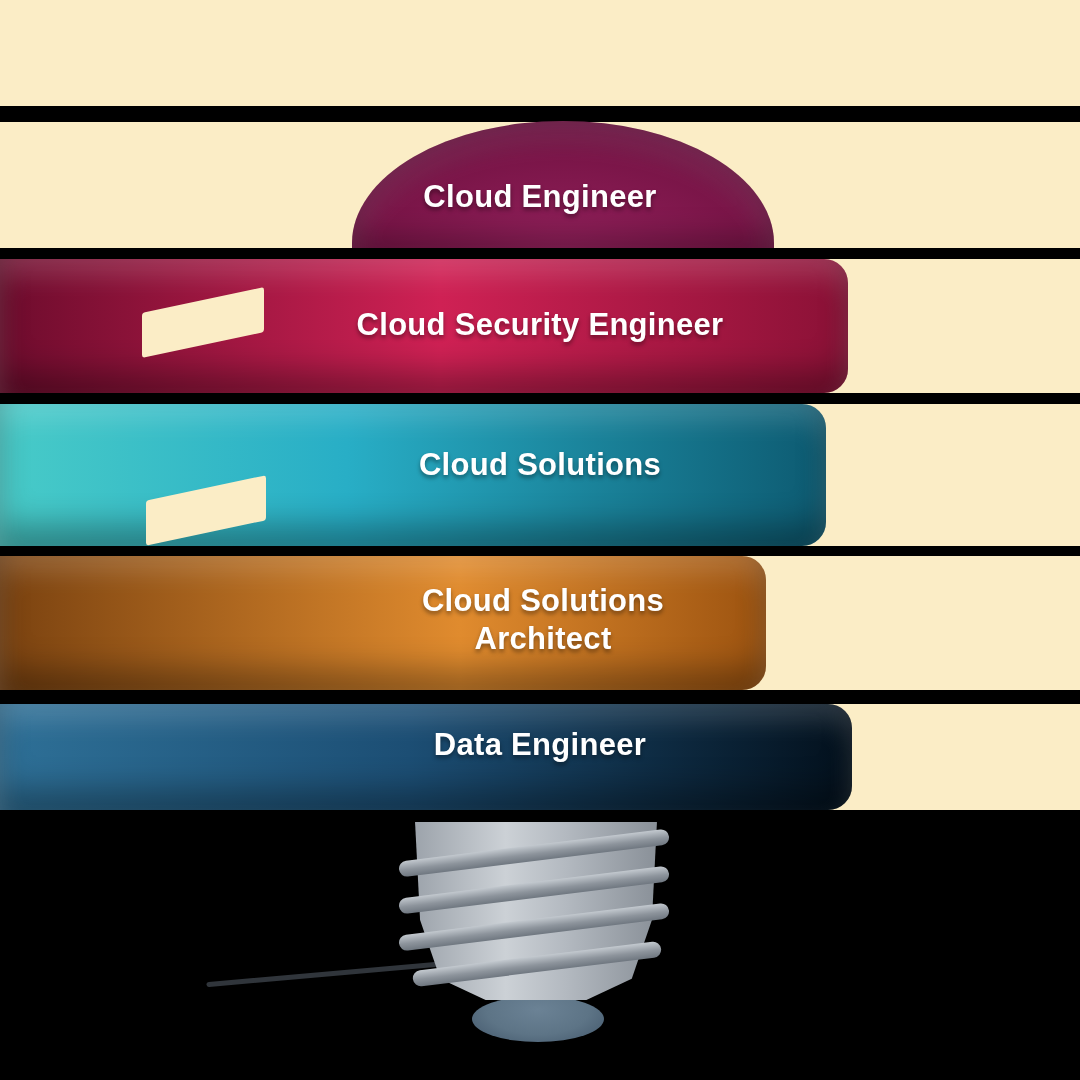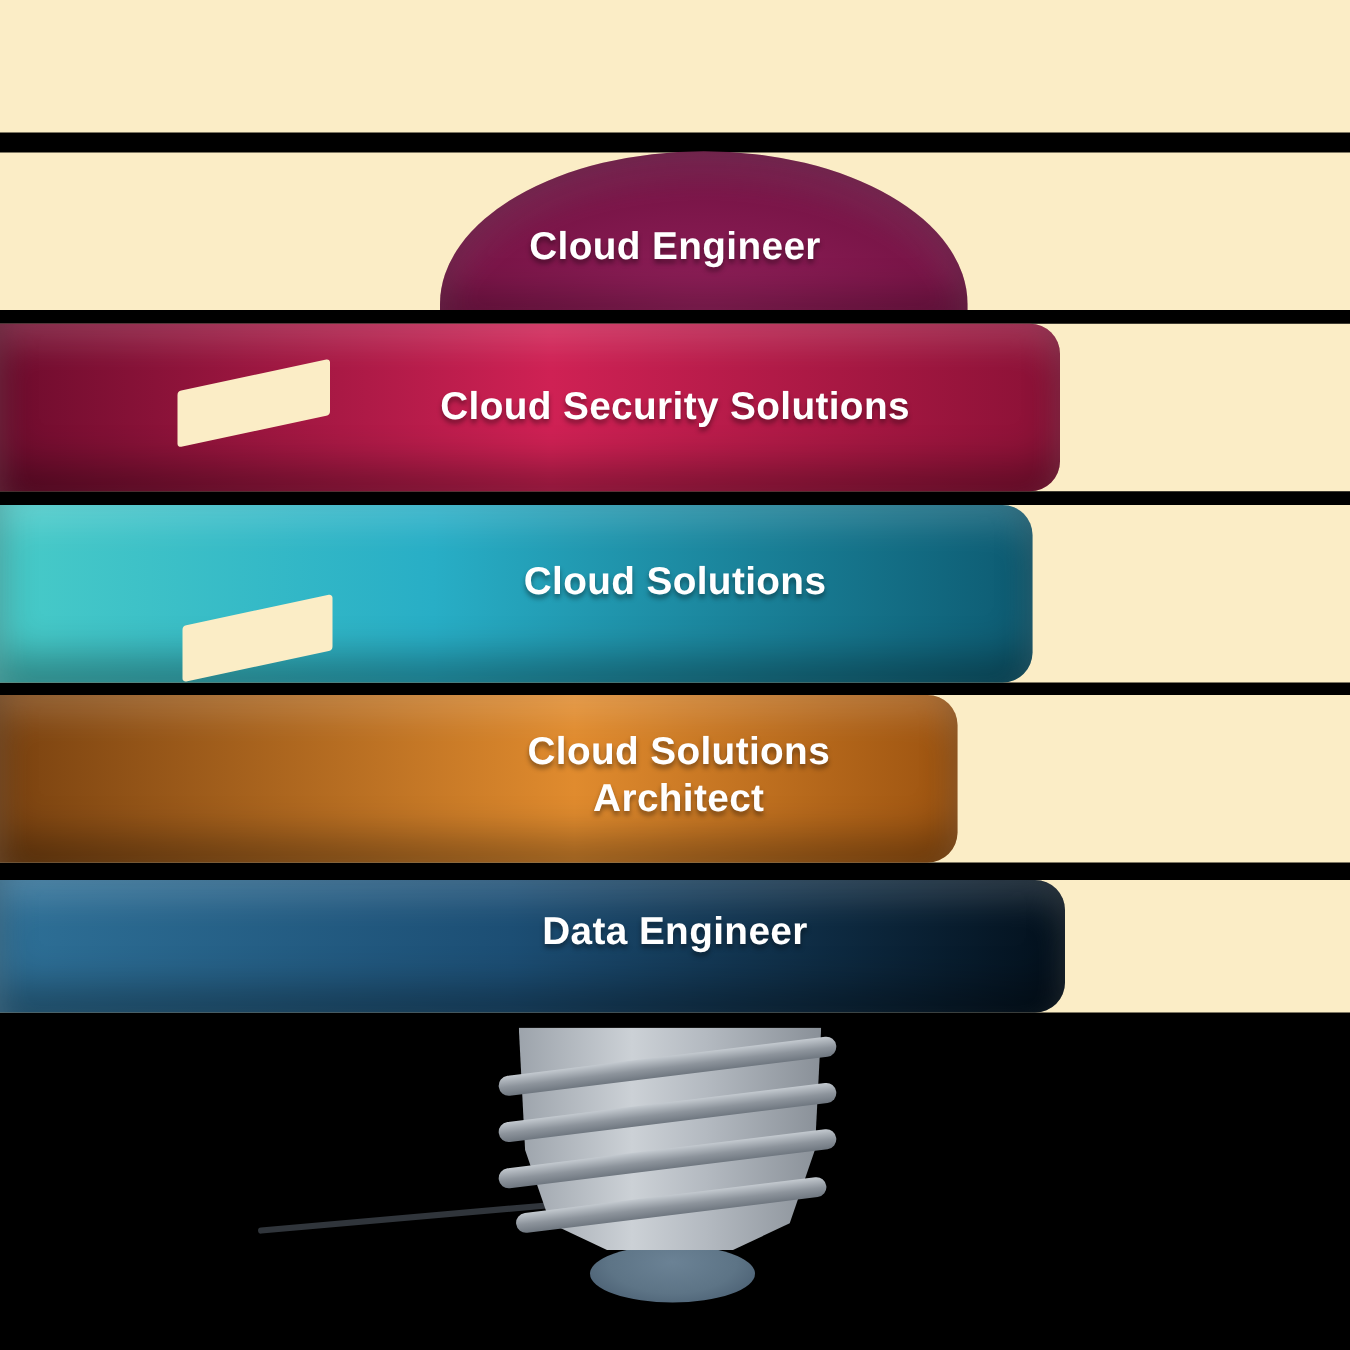--- a/index.html
+++ b/index.html
@@ -90,21 +90,21 @@
 
   <div class="band band2 cap" style="background: linear-gradient(90deg, rgb(110, 12, 45) 0%, rgb(207, 33, 84) 52%, rgb(138, 17, 54) 100%);"></div>
   <div class="band band3 cap" style="background: linear-gradient(90deg, rgb(72, 203, 200) 0%, rgb(40, 174, 198) 42%, rgb(13, 90, 113) 100%);"></div>
   <div class="band band4 cap" style="background: linear-gradient(90deg, rgb(122, 66, 16) 0%, rgb(224, 139, 46) 60%, rgb(156, 83, 16) 100%);"></div>
   <div class="band band5 cap" style="background: linear-gradient(90deg, rgb(46, 112, 151) 0%, rgb(28, 78, 116) 48%, rgb(3, 16, 28) 100%);"></div>
 
   <div class="fold fold2"></div>
   <div class="fold fold3"></div>
 
   <div class="label label1">Cloud Engineer</div>
-  <div class="label label2">Cloud Security Solutions</div>
+  <div class="label label2">Cloud Security Engineer</div>
   <div class="label label3">Cloud Solutions</div>
   <div class="label label5">Data Engineer</div>
   <div class="label label4">Cloud Solutions Architect</div>
 
   <div class="bulb-tip"></div>
   <div class="bulb-base"></div>
   <div class="thread thread1"></div>
   <div class="thread thread2"></div>
   <div class="thread thread3"></div>
   <div class="thread thread4"></div>

